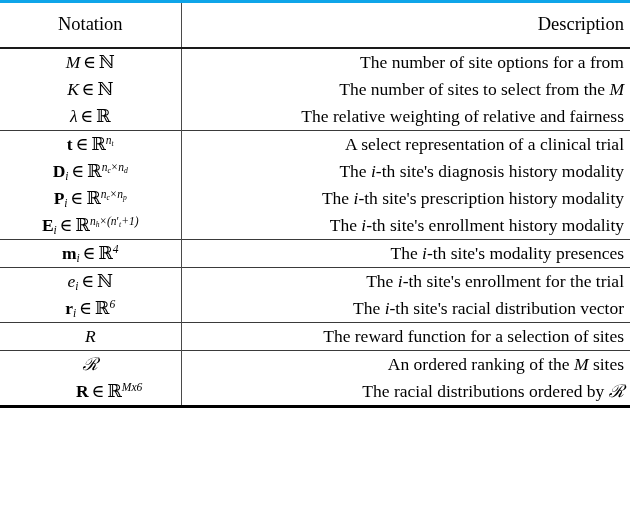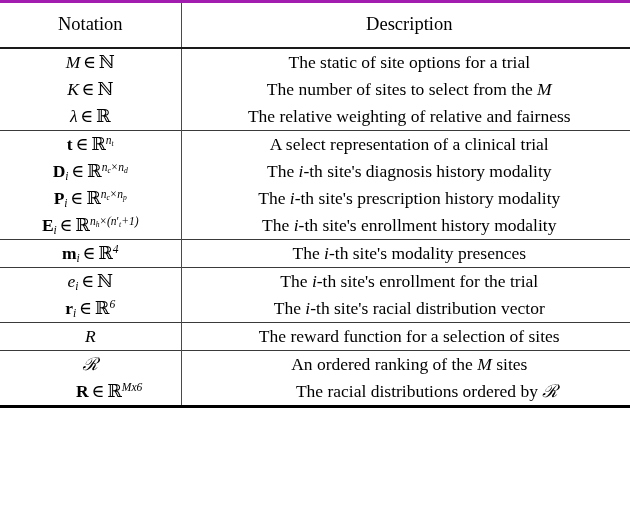--- a/index.html
+++ b/index.html
@@ -28,41 +28,41 @@
     border-collapse: collapse;
     table-layout: fixed;
     font-size: 17.5px;
   }
 
   col.col-notation { width: 181px; }
   col.col-desc     { width: 449px; }
 
   
   tr.rule-top > td, tr.rule-top > th {
-    border-top: 3px solid #a21caf;
+    border-top: 3px solid #0ea5e9;
   }
   tr.rule-mid-heavy > td, tr.rule-mid-heavy > th {
     border-top: 2.2px solid #1a1a1a;
   }
   tr.rule-thin > td, tr.rule-thin > th {
     border-top: 1px solid #3a3a3a;
   }
   tr.rule-bottom > td {
     border-bottom: 3px solid #000;
     padding-left: 48px;
   }
 
   th.notation-head, td.notation-cell {
     text-align: center;
     vertical-align: middle;
     padding: 1px 10px 2px 10px;
     position: relative;
   }
   th.desc-head, td.desc-cell {
-    text-align: center;
+    text-align: right;
     vertical-align: middle;
     padding: 1px 6px 2px 13px;
   }
 
   
   th.desc-head, td.desc-cell {
     border-left: 1.1px solid #4a4a4a;
   }
 
   
@@ -119,21 +119,21 @@
       <tr class="head-row rule-top">
         <th class="notation-head">Notation</th>
         <th class="desc-head">Description</th>
       </tr>
     </thead>
 
     <tbody>
 
       <tr class="body-row rule-mid-heavy">
         <td class="notation-cell"><span class="mi">M</span><span class="op">∈</span><span class="mbb">ℕ</span></td>
-        <td class="desc-cell">The static of site options for a trial</td>
+        <td class="desc-cell">The number of site options for a from</td>
       </tr>
       <tr class="body-row">
         <td class="notation-cell"><span class="mi">K</span><span class="op">∈</span><span class="mbb">ℕ</span></td>
         <td class="desc-cell">The number of sites to select from the <span class="mi">M</span></td>
       </tr>
       <tr class="body-row">
         <td class="notation-cell"><span class="mi">λ</span><span class="op">∈</span><span class="mbb">ℝ</span></td>
         <td class="desc-cell">The relative weighting of relative and fairness</td>
       </tr>
 

